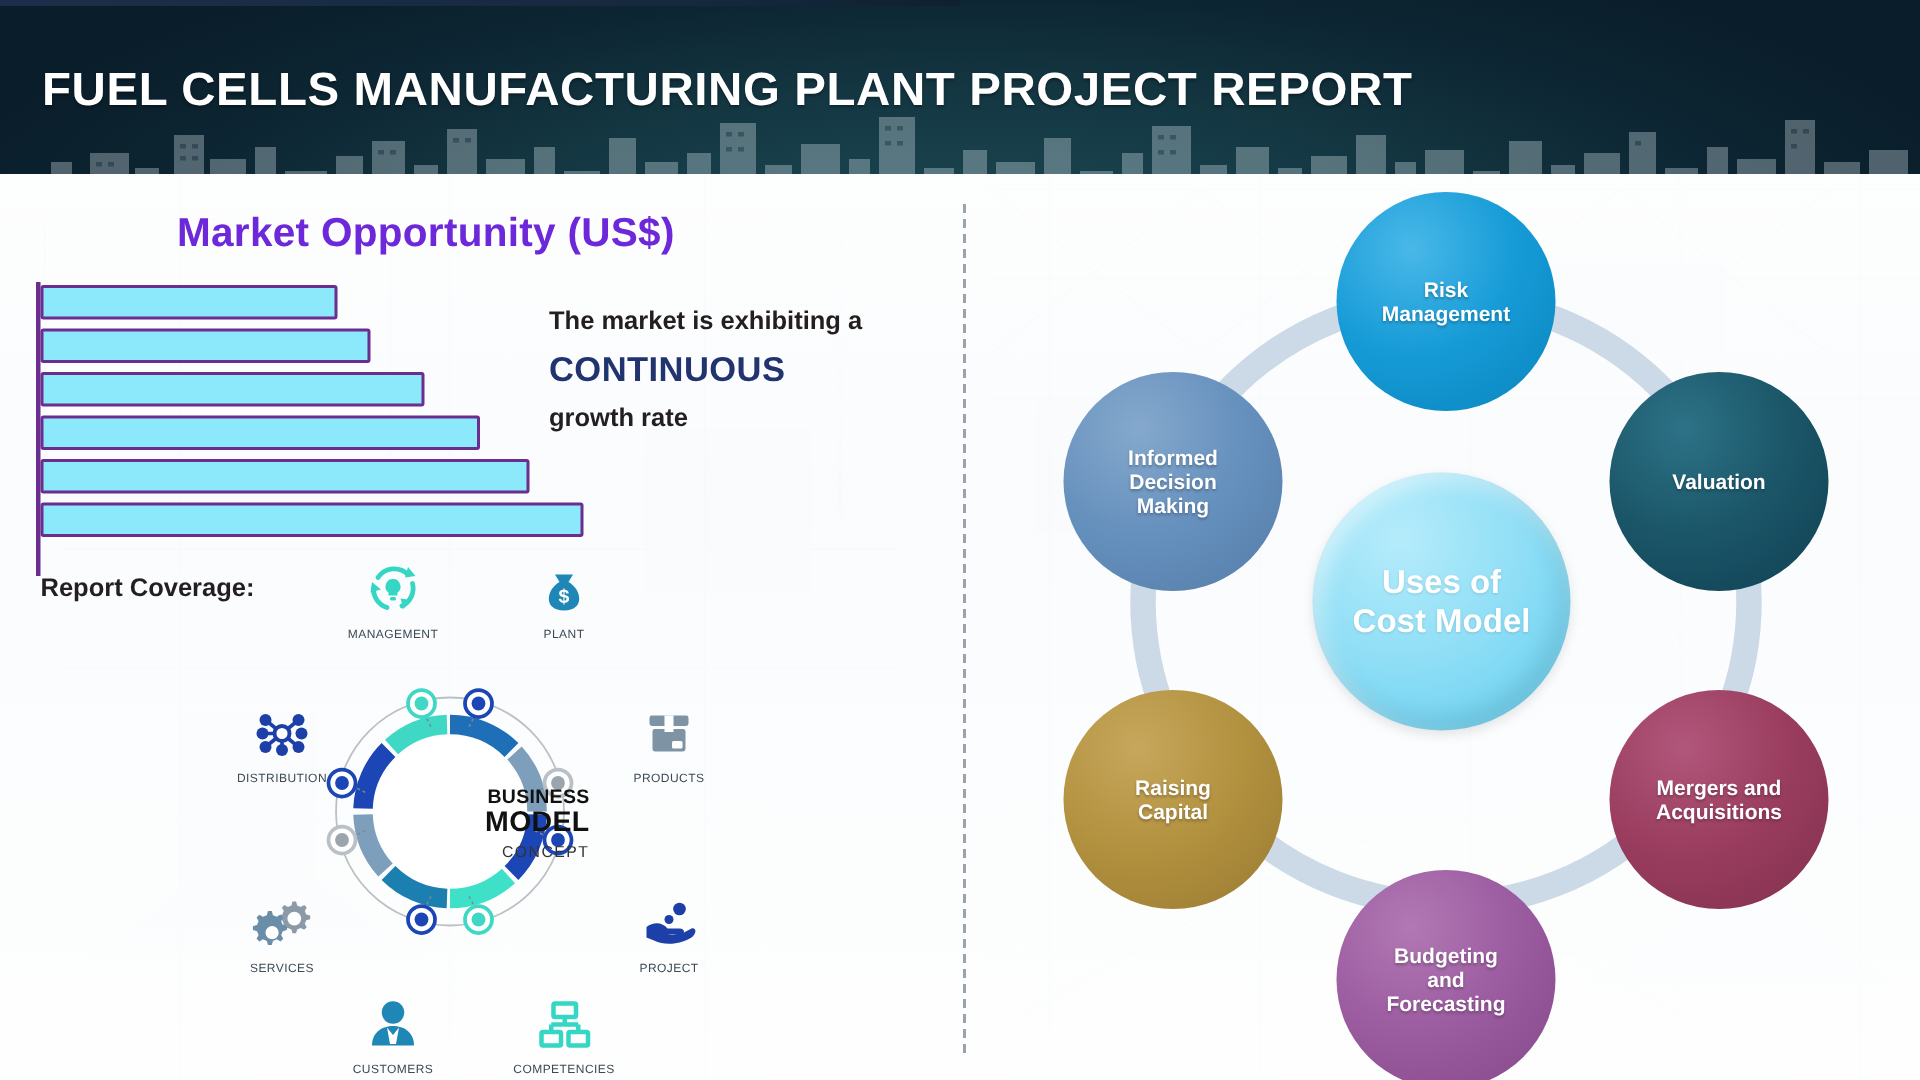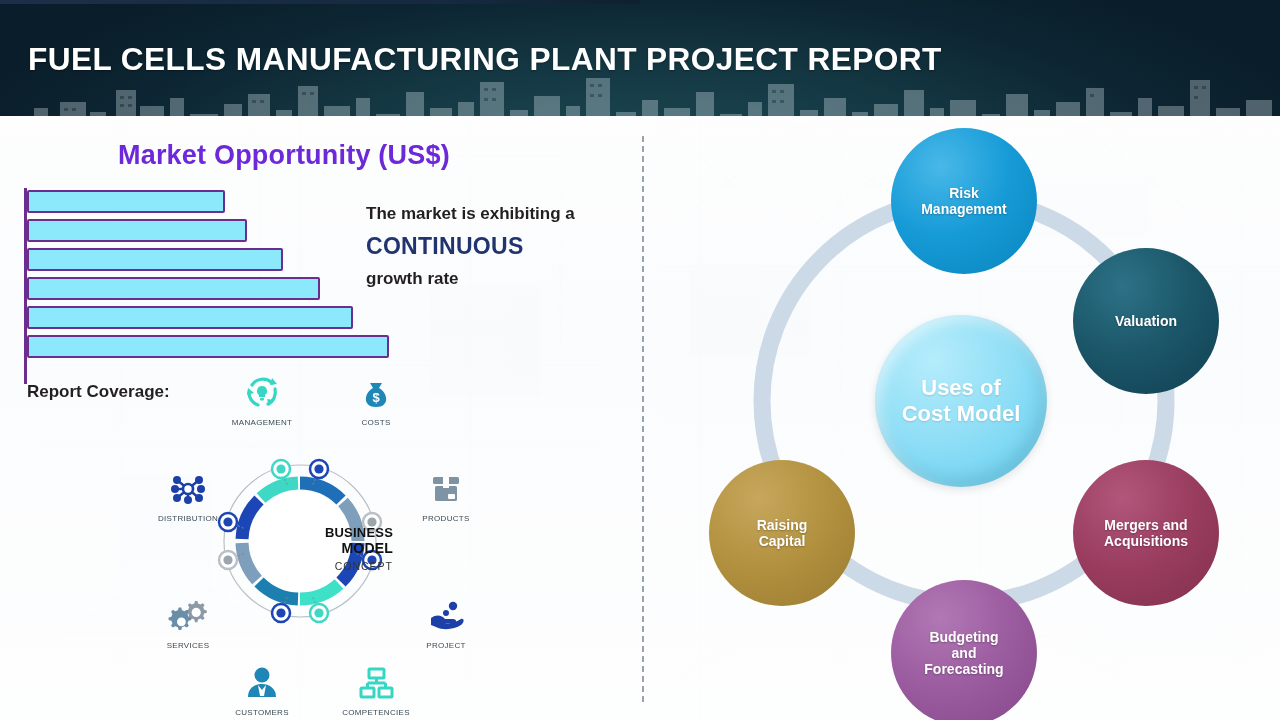--- a/index.html
+++ b/index.html
@@ -84,21 +84,21 @@
     font-size:8px; color:#3b4a55; letter-spacing:.3px; margin-top:3px;
     font-family:"Liberation Sans", sans-serif; white-space:nowrap;
   }
   #bm-ring { position:absolute; left:67px; top:77px; width:186px; height:186px; }
   #bm-center-text {
     position:absolute; left:67px; top:85px; width:186px; height:186px;
     display:flex; flex-direction:column; align-items:flex-end; justify-content:center;
     pointer-events:none;
   }
   #bm-c1 { font-size:13px; font-weight:bold; color:#111; letter-spacing:.2px; line-height:1.12; }
-  #bm-c2 { font-size:14px; font-weight:bold; color:#111; letter-spacing:.2px; line-height:1.12; }
+  #bm-c2 { font-size:19px; font-weight:bold; color:#111; letter-spacing:.2px; line-height:1.12; }
   #bm-c3 { font-size:10.5px; color:#333; letter-spacing:1px; margin-top:3px; }
 
   
   #wheel { position:absolute; left:690px; top:14px; width:580px; height:580px; }
   .node {
     position:absolute; border-radius:50%;
     display:flex; align-items:center; justify-content:center; text-align:center;
     color:#fff; font-weight:bold; line-height:1.16;
     font-family:"Liberation Sans", sans-serif;
   }
@@ -334,21 +334,21 @@
     </div>
 
     <div class="bm-item" style="left:188px; top:0px;">
       <div class="bm-icon">
         <svg width="40" height="40" viewBox="0 0 40 40">
           <path d="M14,10 L26,10 L23,15 L17,15 Z" fill="#1e87b5"></path>
           <path d="M17,15 C8,20 6,34 20,34 C34,34 32,20 23,15 Z" fill="#1e87b5"></path>
           <text x="20" y="29" font-size="13" font-weight="bold" fill="#ffffff" text-anchor="middle" font-family="Liberation Sans, sans-serif">$</text>
         </svg>
       </div>
-      <div class="bm-label">COSTS</div>
+      <div class="bm-label">PLANT</div>
     </div>
 
     <div class="bm-item" style="left:258px; top:96px;">
       <div class="bm-icon">
         <svg width="40" height="40" viewBox="0 0 40 40">
           <rect x="7" y="8" width="26" height="7" rx="1.6" fill="#7e94a5"></rect>
           <rect x="9" y="17" width="22" height="15" rx="1.6" fill="#7e94a5"></rect>
           <rect x="17" y="8" width="6" height="11" fill="#ffffff"></rect>
           <rect x="22" y="25" width="7" height="5" rx="1" fill="#ffffff"></rect>
         </svg>
@@ -460,15 +460,20 @@
     </div>
     <div class="node node-outer" id="node-budget">
       <span style="white-space:pre-line">Budgeting
 and
 Forecasting</span>
     </div>
     <div class="node node-outer" id="node-raising">
       <span style="white-space:pre-line">Raising
 Capital</span>
     </div>
+    <div class="node node-outer" id="node-informed">
+      <span style="white-space:pre-line">Informed
+Decision
+Making</span>
+    </div>
   </div>
 
 </div>
 
 </body></html>

